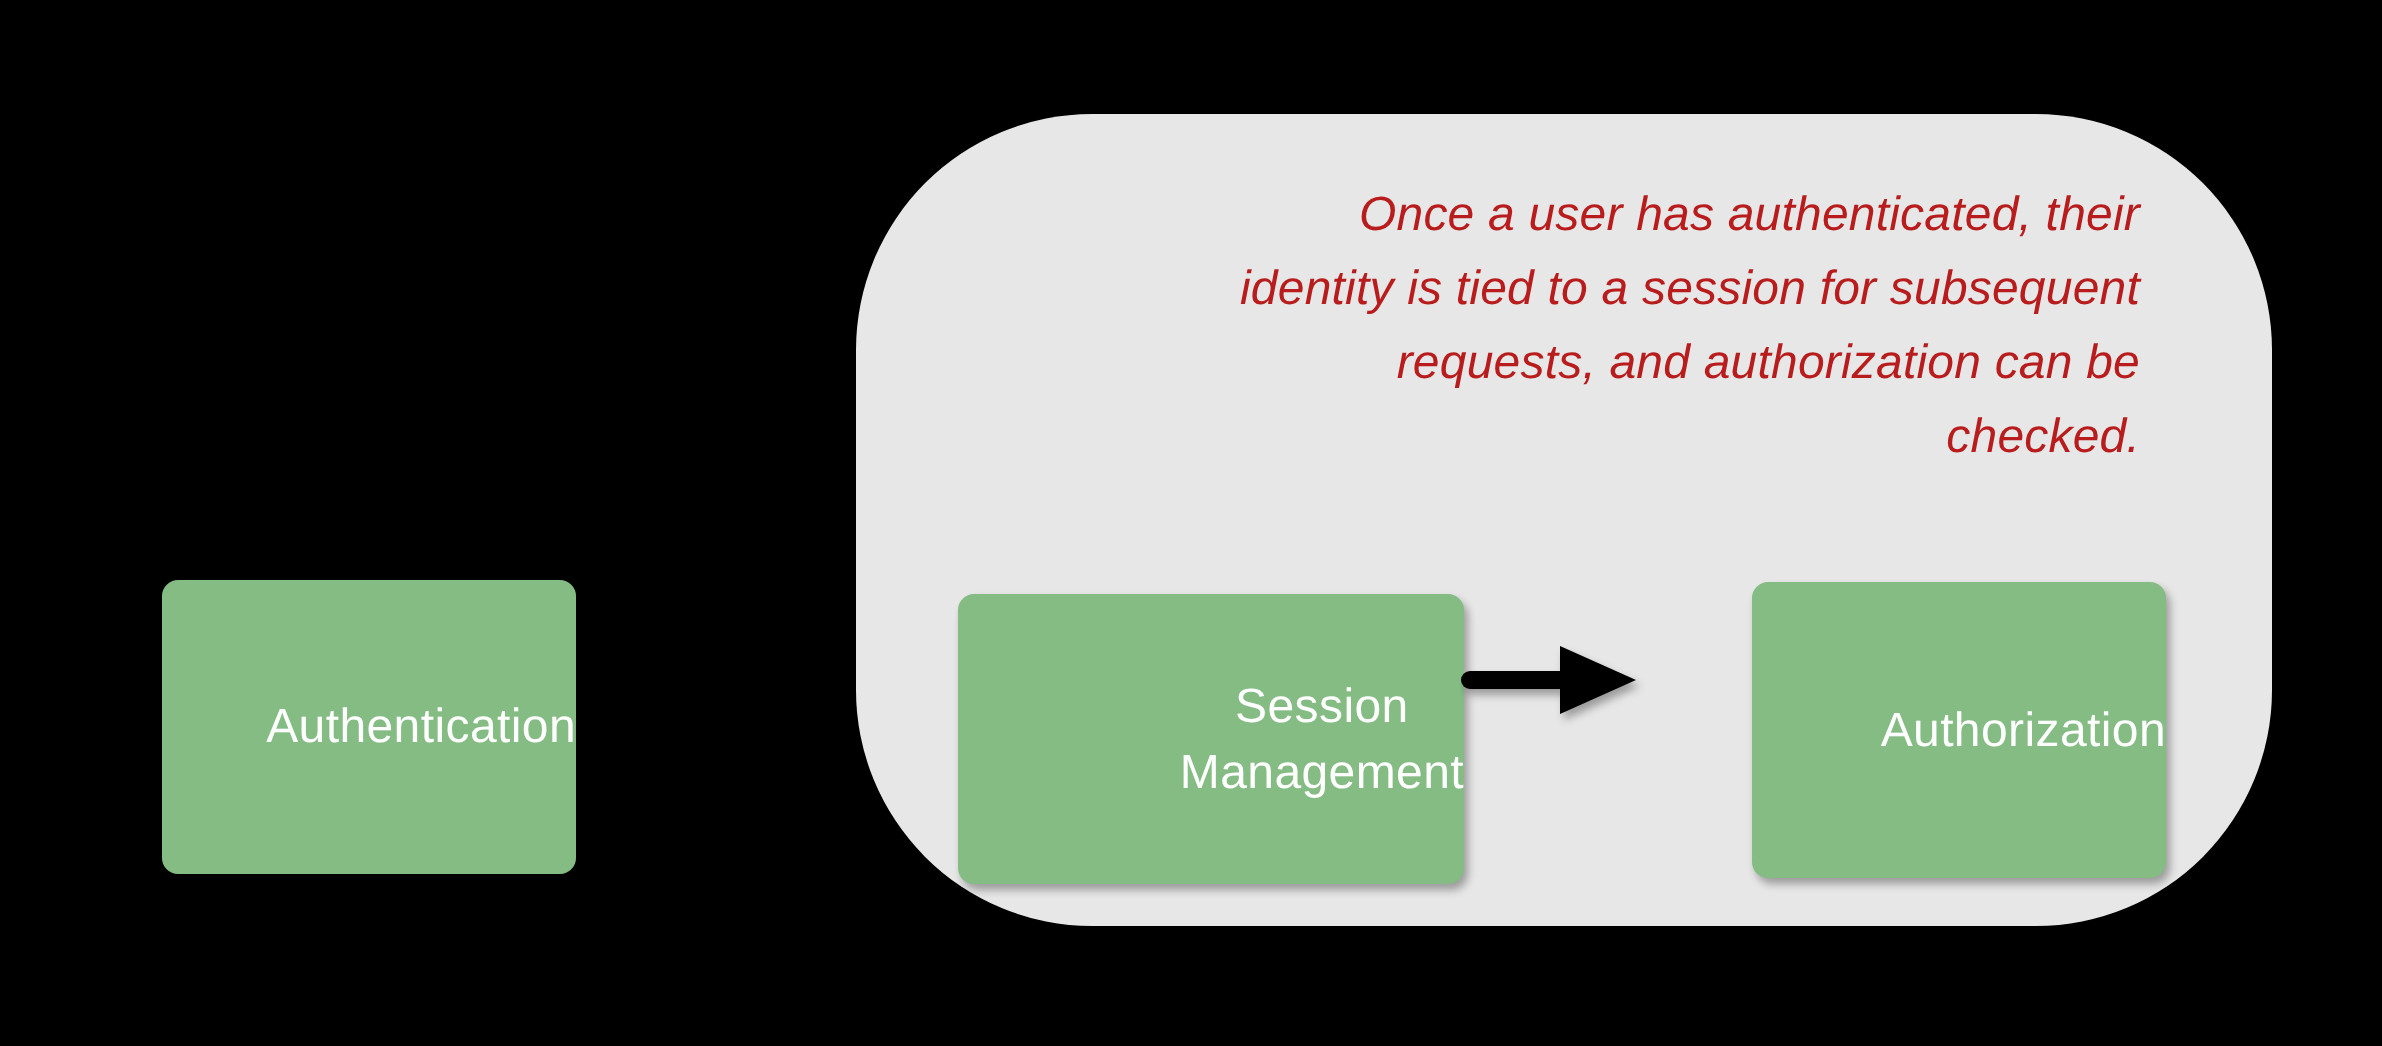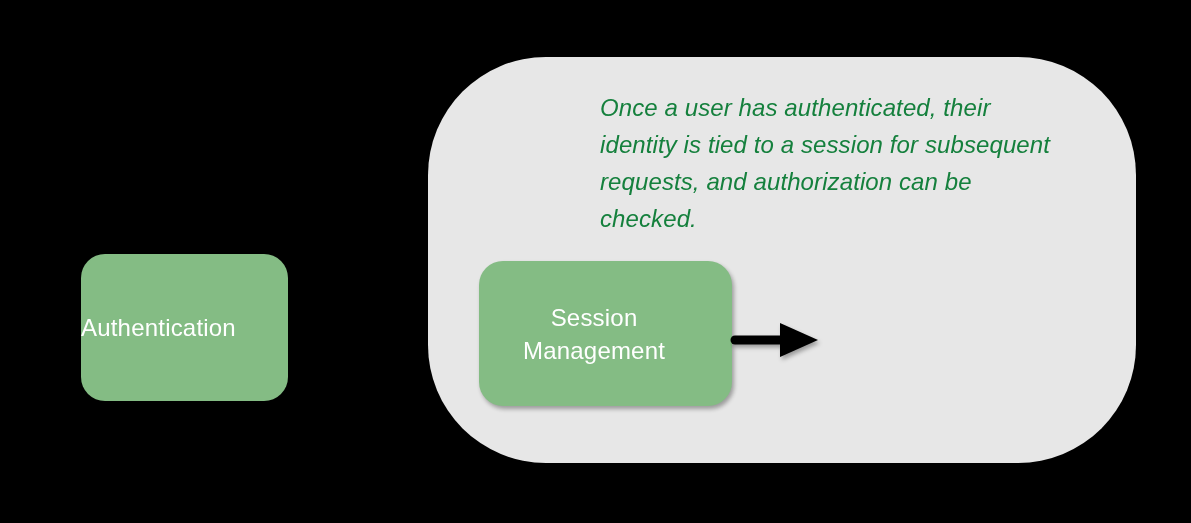--- a/index.html
+++ b/index.html
@@ -30,35 +30,37 @@
 
   
   .note {
     position: absolute;
     left: 172px;          
     top: 32px;
     width: 470px;
     font-style: italic;
     font-size: 24px;
     line-height: 37px;
-    color: #15803d;
+    color: #b91c1c;
     letter-spacing: 0.1px;
     white-space: pre-line;
+    text-align: right;
   }
 
   
   .node {
     position: absolute;
     background: #84bc84;
-    border-radius: 24px;
+    border-radius: 8px;
     box-shadow: 2px 3px 4px rgba(0,0,0,0.33);
     display: flex;
     align-items: center;
-    justify-content: flex-start;
+    justify-content: flex-end;
     text-align: center;
+    margin-top: 36px;
   }
   .node-label {
     color: #ffffff;
     font-size: 24px;
     line-height: 33px;
     white-space: pre-line;
     letter-spacing: 0.2px;
   }
 
   #node-authentication {
@@ -116,14 +118,17 @@
           <feDropShadow dx="2" dy="3" stdDeviation="2" flood-color="#000000" flood-opacity="0.33"></feDropShadow>
         </filter>
       </defs>
       <g filter="url(#arrowShadow)">
         <line x1="5" y1="24" x2="55" y2="24" stroke="#000000" stroke-width="9" stroke-linecap="round"></line>
         <polygon points="50,7 88,24 50,41" fill="#000000"></polygon>
       </g>
     </svg>
   </div>
 
+  <div class="node" id="node-authorization">
+    <span class="node-label">Authorization</span>
+  </div>
 
 </div>
 
 </body></html>

